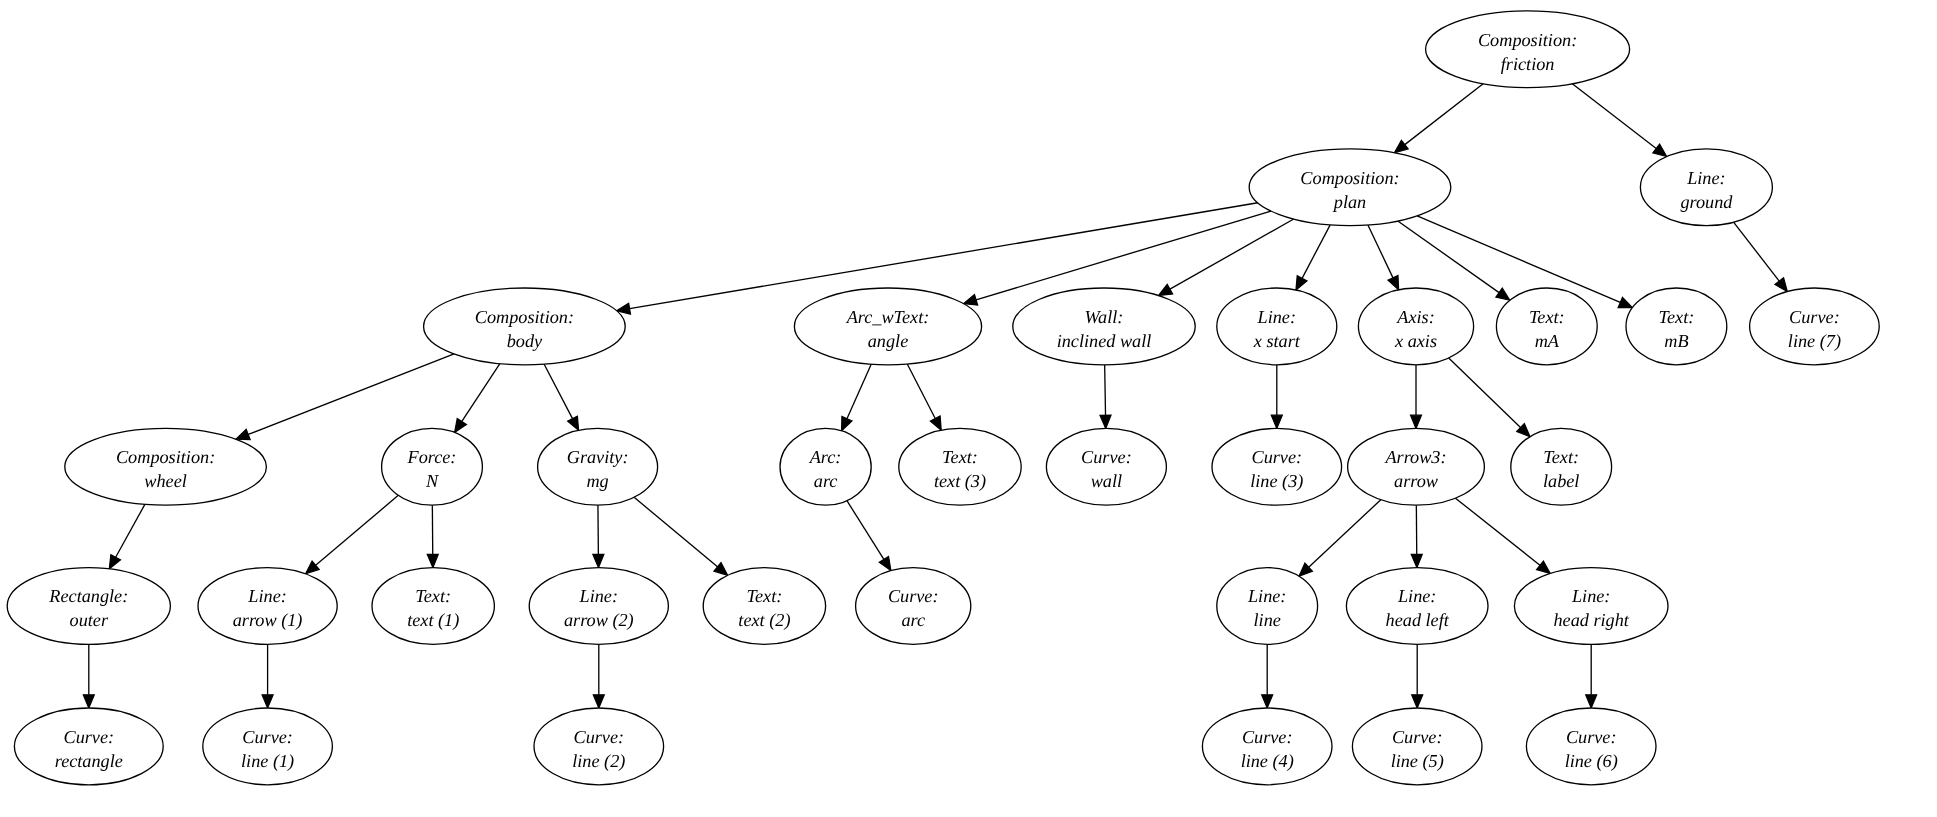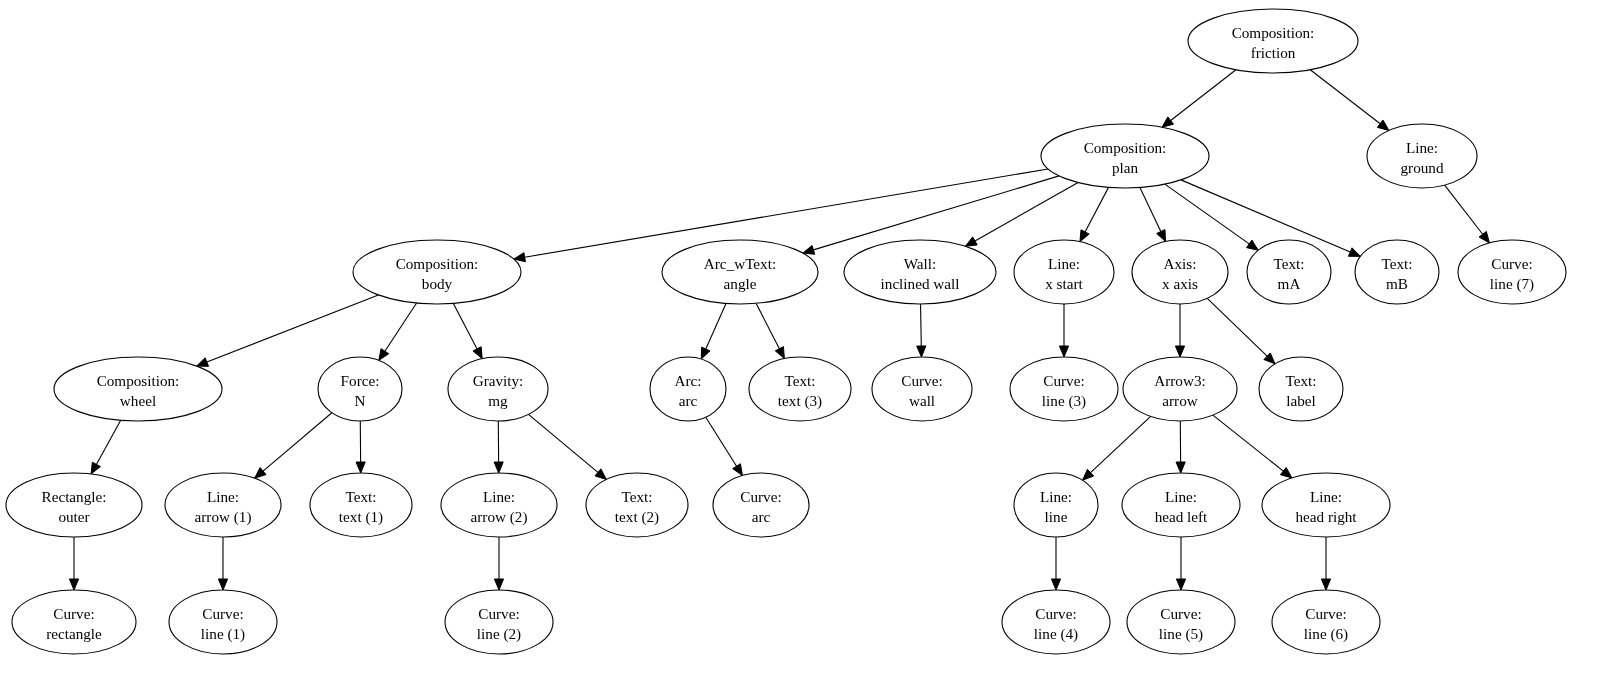--- a/index.html
+++ b/index.html
@@ -6,20 +6,21 @@
     margin: 0;
     padding: 0;
     background: #ffffff;
   }
   #graph-canvas {
     position: relative;
     width: 1614px;
     height: 681px;
     background: #ffffff;
     overflow: hidden;
+    font-style: italic;
   }
   svg.graph-svg {
     position: absolute;
     top: 0;
     left: 0;
     width: 1614px;
     height: 681px;
     display: block;
   }
   .node-ellipse {

